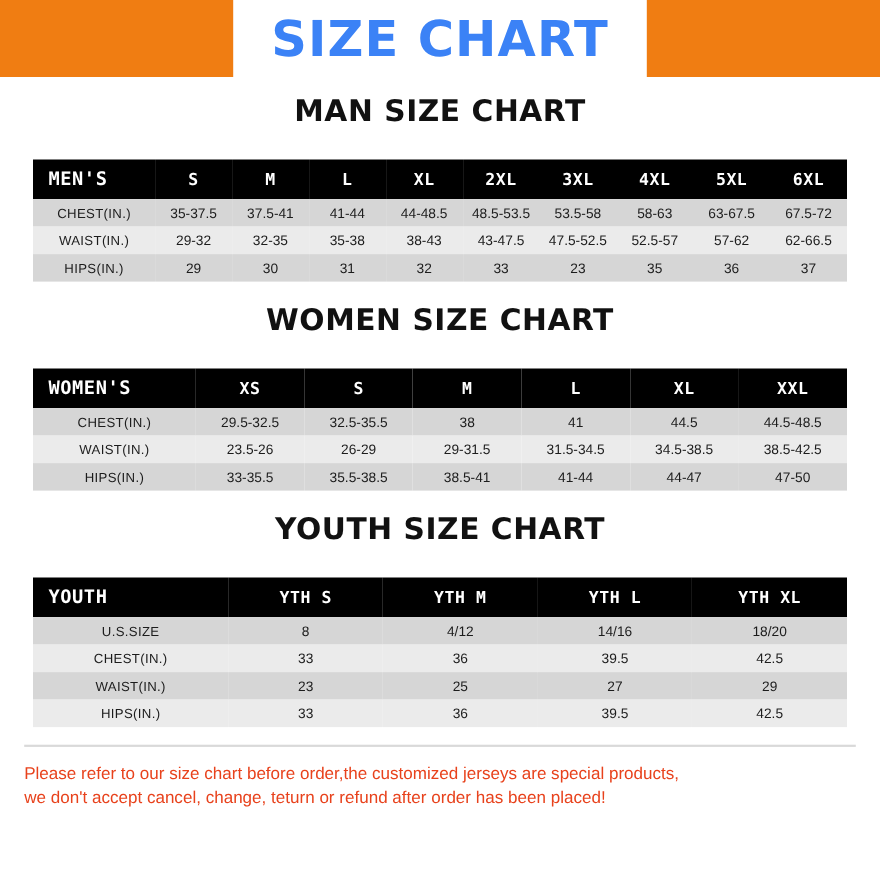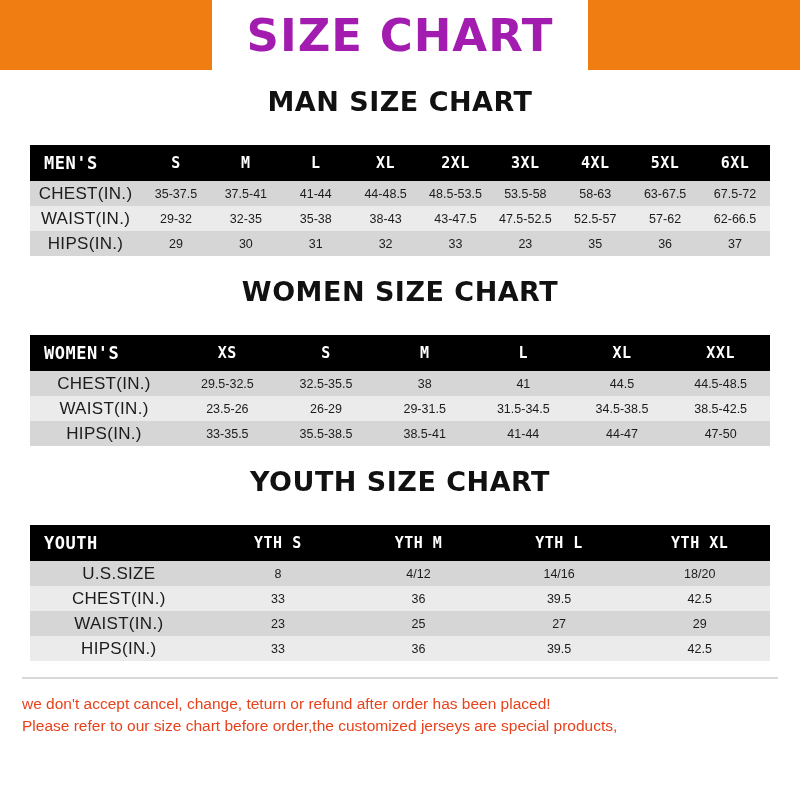--- a/index.html
+++ b/index.html
@@ -27,21 +27,21 @@
     background: #f07d12;
     display: flex;
     align-items: center;
     justify-content: center;
   }
   .banner-title {
     font-family: "DejaVu Sans", sans-serif;
     font-weight: bold;
     font-size: 45px;
     letter-spacing: 1px;
-    color: #a21caf;
+    color: #3b82f6;
     line-height: 1;
   }
   .banner-title-wrap {
     background: #ffffff;
     padding: 0 34px;
     height: 70px;
     display: flex;
     align-items: center;
   }
   
@@ -90,21 +90,21 @@
     font-size: 17px;
   }
   tr.r-dark {
     background: #d6d6d6;
   }
   tr.r-light {
     background: #ebebeb;
   }
   td.rowlabel {
     font-family: "Liberation Sans", sans-serif;
-    font-size: 17px;
+    font-size: 12px;
     color: #1c1c1c;
     letter-spacing: 0.3px;
   }
   
   .note {
     margin: 14px 22px 0 22px;
     color: #e8421c;
     font-size: 15.5px;
     line-height: 1.45;
     text-align: left;
@@ -308,17 +308,17 @@
         <td>42.5</td>
       </tr>
     </tbody>
       </table>
   </div>
 
   <div class="sp-8"></div>
   <div class="rule"></div>
 
   <div class="note">
+    <div>Please refer to our size chart before order,the customized jerseys are special products,</div>
     <div>we don't accept cancel, change, teturn or refund after order has been placed!</div>
-    <div>Please refer to our size chart before order,the customized jerseys are special products,</div>
   </div>
 
 </div>
 
 </body></html>

